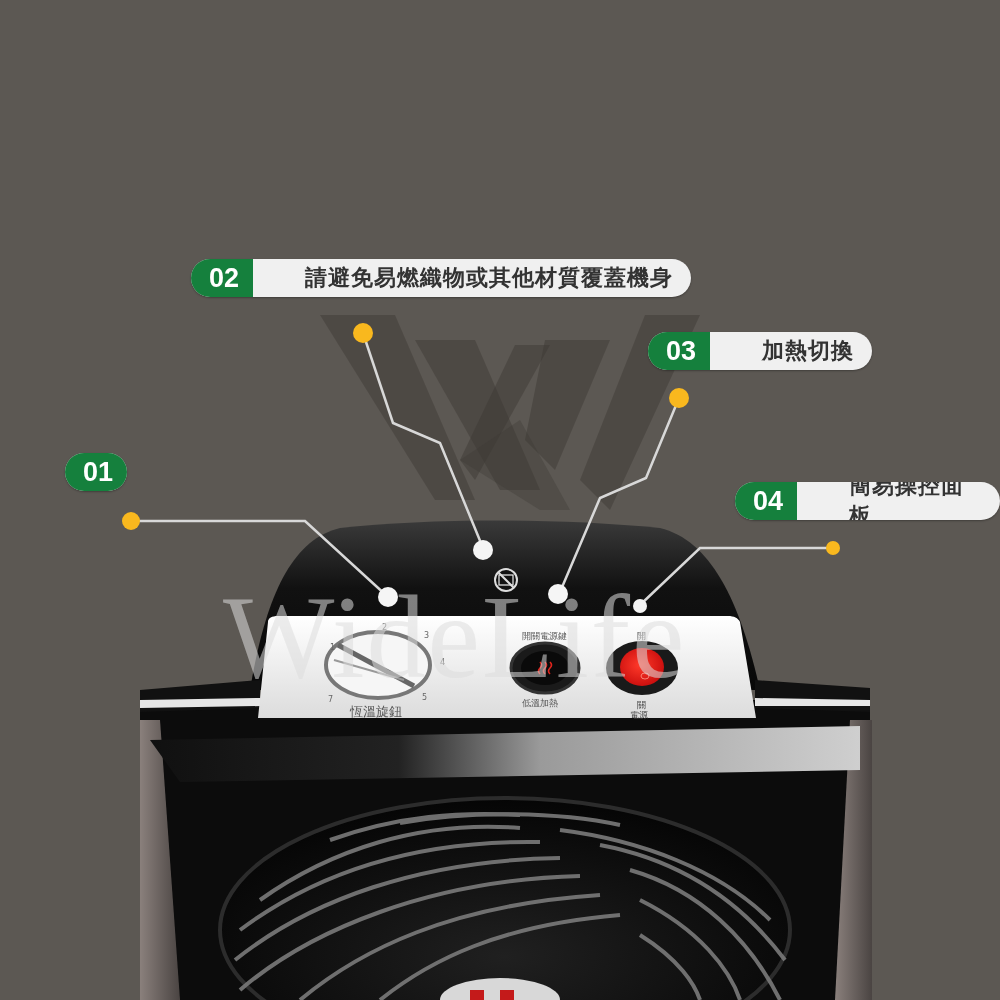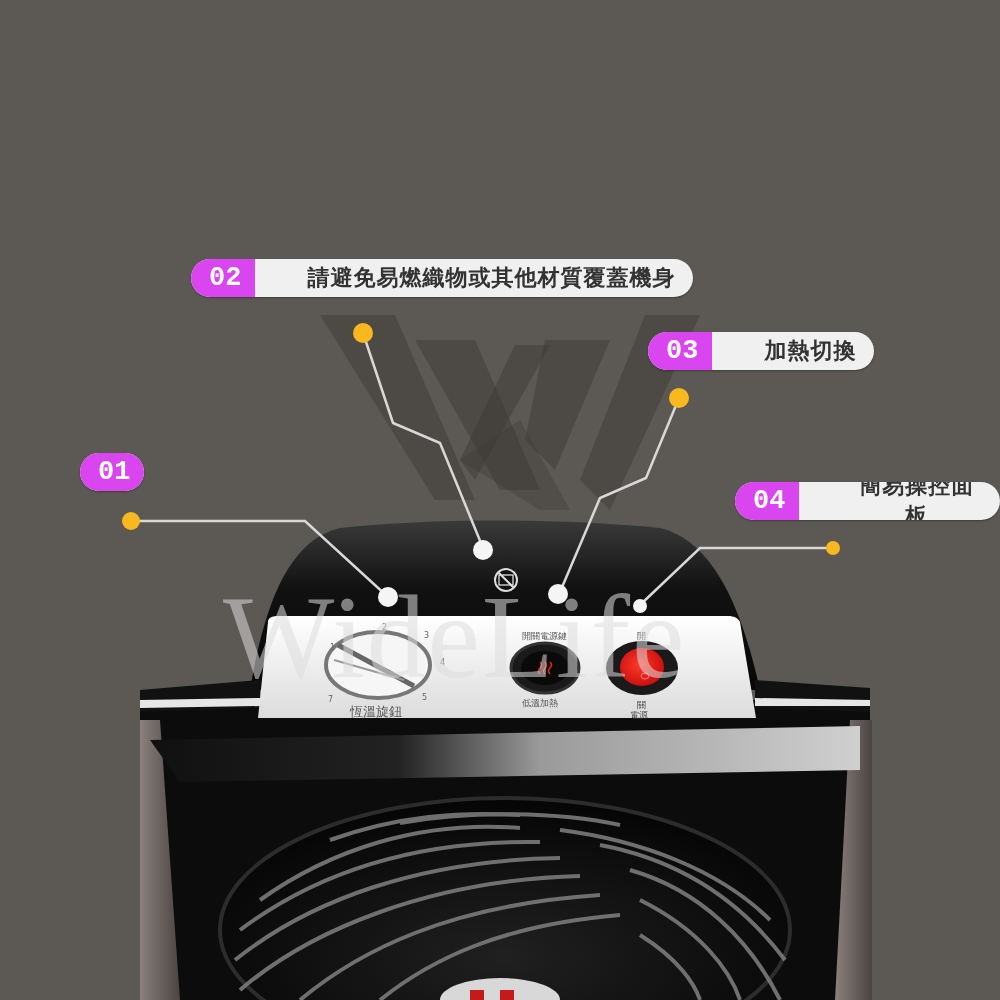--- a/index.html
+++ b/index.html
@@ -21,23 +21,23 @@
       position: absolute; left: 223px; top: 570px;
       font-size: 118px; color: rgba(220,220,220,0.55); letter-spacing: 2px;
       font-family: Liberation Serif, serif; z-index: 6; pointer-events: none;
     }
     .callout {
       position: absolute; height: 38px; display: flex; align-items: stretch;
       border-radius: 19px; overflow: hidden; background: #f0f0f0;
       box-shadow: 0 1px 2px rgba(0,0,0,0.3); z-index: 8;
     }
     .callout .num {
-      background: #d946ef; color: #fff; font-weight: bold; font-size: 27px;
+      background: #15803d; color: #fff; font-weight: bold; font-size: 27px;
       display: flex; align-items: center; justify-content: center;
-      padding: 0 14px 0 18px; font-family: Liberation Mono, monospace;
+      padding: 0 14px 0 18px; font-family: Liberation Sans, sans-serif;
     }
     .callout .label {
       color: #333; font-weight: bold; font-size: 22px; display: flex; align-items: center;
       padding: 0 18px 0 12px; letter-spacing: 1px; margin-left: 40px;
     }
     svg.lines { position: absolute; inset: 0; z-index: 7; }
     .heater { position: absolute; inset: 0; }
   </style>
 </head>
 <body>
@@ -181,32 +181,32 @@
       <circle cx="833" cy="548" r="7"></circle>
     </g>
     <g fill="#f5f5f5">
       <circle cx="388" cy="597" r="10"></circle>
       <circle cx="483" cy="550" r="10"></circle>
       <circle cx="558" cy="594" r="10"></circle>
       <circle cx="640" cy="606" r="7"></circle>
     </g>
   </svg>
 
-  <div class="callout" style="left:80px;top:453px;gap:34px;">
+  <div class="callout" style="left:65px;top:453px;gap:34px;">
     <span class="num">01</span>
   </div>
 
   <div class="callout" style="left:191px;top:259px;">
     <span class="num">02</span>
     <span class="label">請避免易燃織物或其他材質覆蓋機身</span>
   </div>
 
   <div class="callout" style="left:648px;top:332px;">
     <span class="num">03</span>
     <span class="label">加熱切換</span>
   </div>
 
-  <div class="callout" style="left:735px;top:482px;text-align:center;">
+  <div class="callout" style="left:735px;top:482px;">
     <span class="num">04</span>
     <span class="label">簡易操控面板</span>
   </div>
 
 </div>
 
 </body></html>

